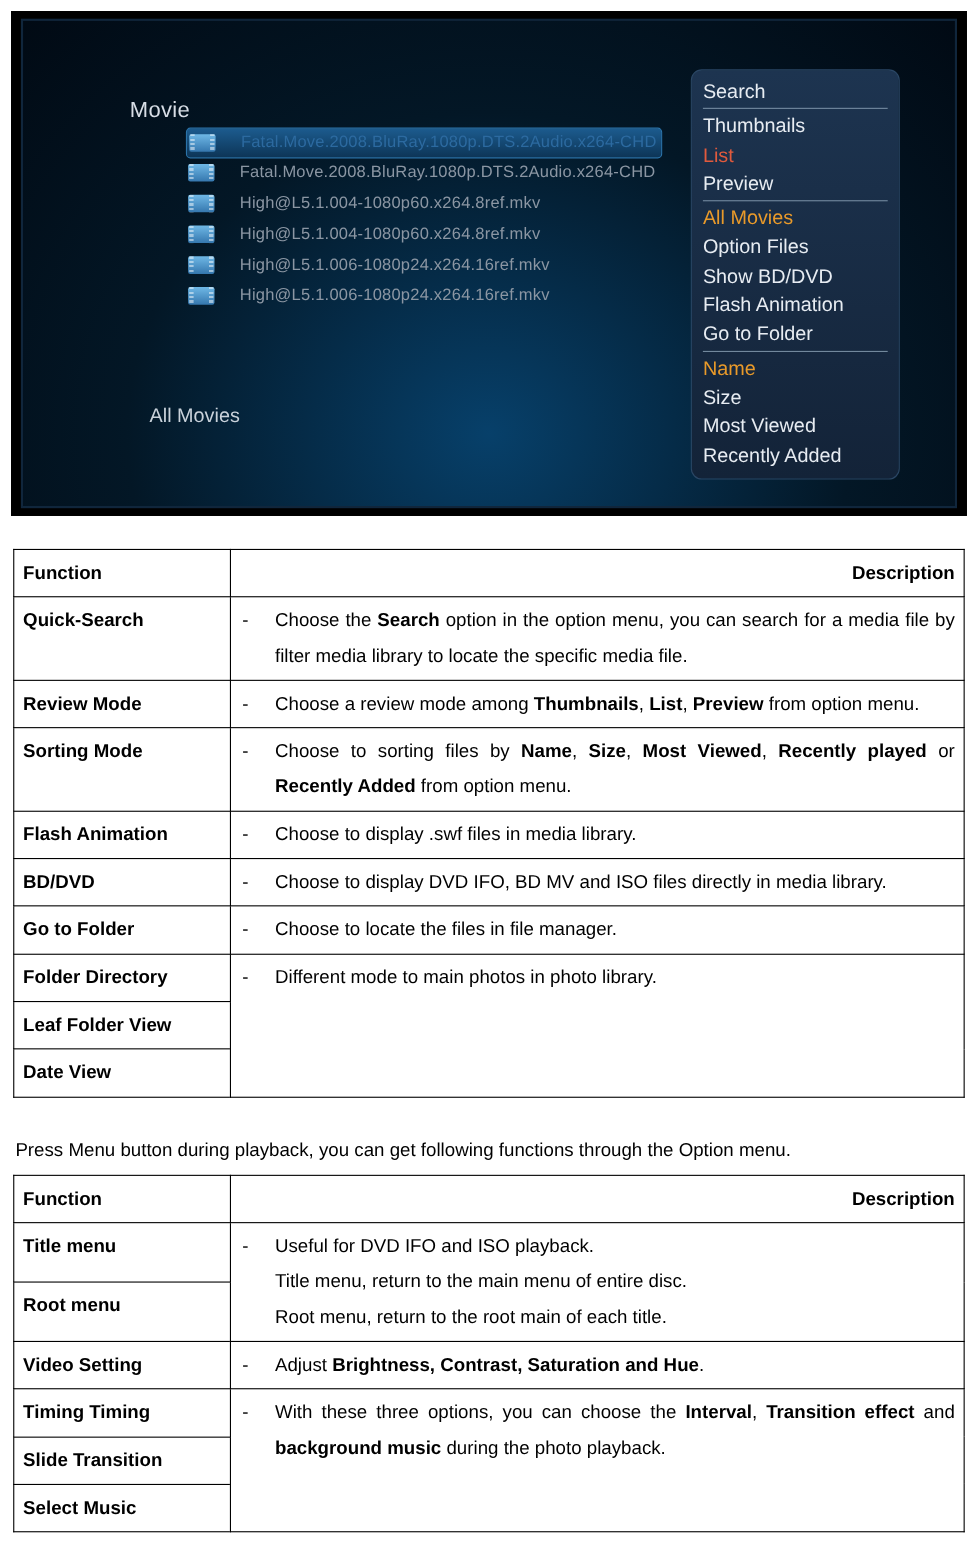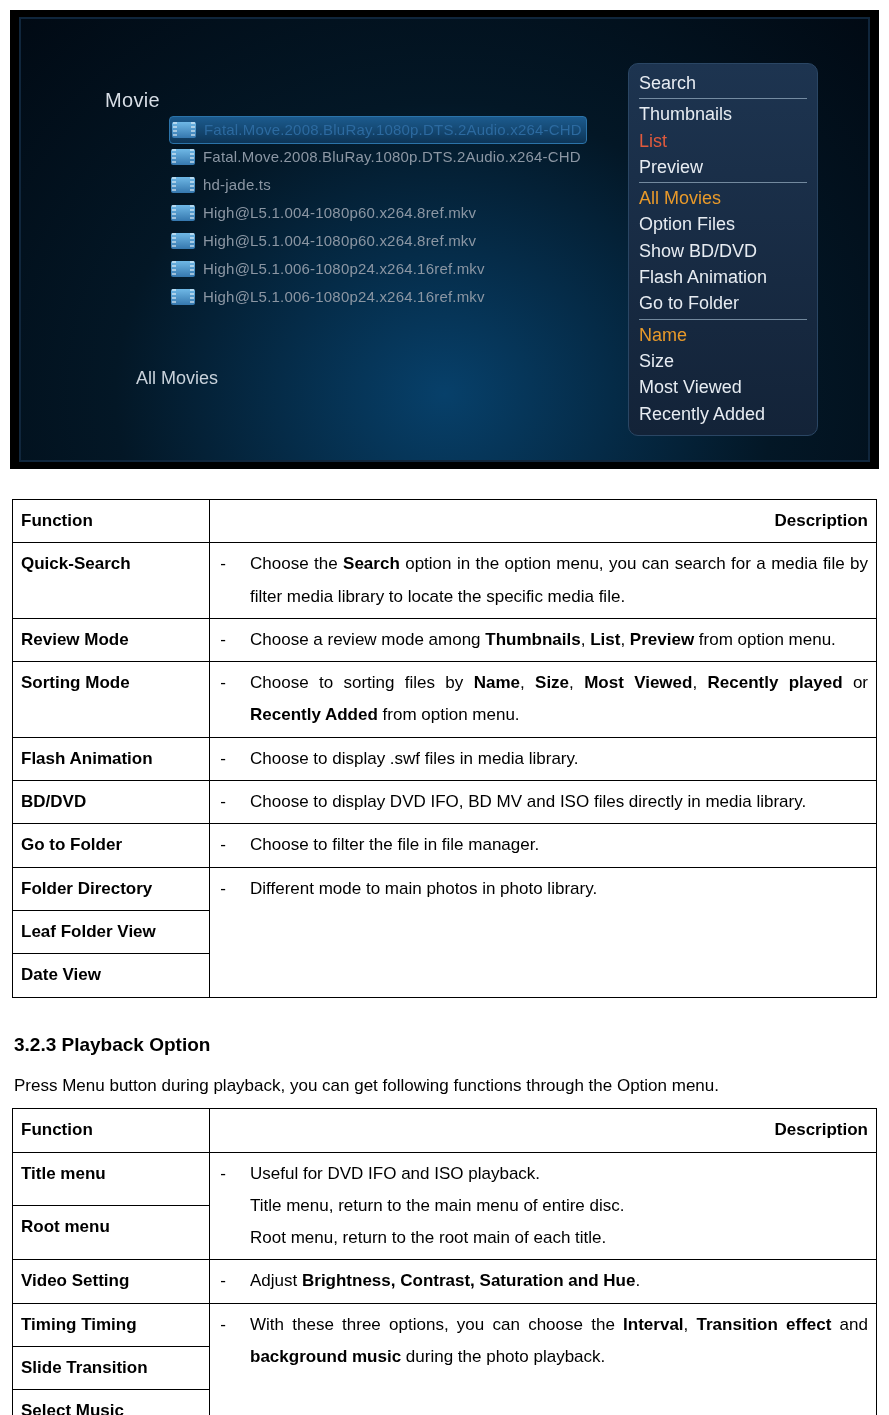--- a/index.html
+++ b/index.html
@@ -23,36 +23,36 @@
   .shot {
     position: relative;
     width: 100%;
     height: 445px;
     background: radial-gradient(ellipse at 50% 85%, #07406a 0%, #031726 55%, #010a14 100%);
     border: 2px solid #10263c;
     overflow: hidden;
   }
   .movie-title {
     position: absolute;
-    left: 84px;
+    left: 97px;
     top: 65px;
     color: #d8dee6;
     font-size: 20px;
     letter-spacing: .3px;
   }
   .file-list {
     position: absolute;
     left: 150px;
     top: 98px;
   }
   .file-row {
     display: flex;
     align-items: center;
     height: 28px;
-    gap: 8px;
+    gap: 23px;
   }
   .file-row.selected {
     background: linear-gradient(#1c5b8e, #0d3557);
     border: 1px solid #2b73a9;
     border-radius: 4px;
     padding: 0 4px 0 2px;
     margin: -1px -4px -1px -2px;
   }
   .film-icon {
     width: 24px; height: 16px;
@@ -141,24 +141,20 @@
       <div class="movie-title">Movie</div>
 
       <div class="file-list" id="file-list">
           <div class="file-row selected">
             <span class="film-icon"></span>
             <span class="file-name">Fatal.Move.2008.BluRay.1080p.DTS.2Audio.x264-CHD</span>
           </div>
           <div class="file-row">
             <span class="film-icon"></span>
             <span class="file-name">Fatal.Move.2008.BluRay.1080p.DTS.2Audio.x264-CHD</span>
-          </div>
-          <div class="file-row">
-            <span class="film-icon"></span>
-            <span class="file-name">hd-jade.ts</span>
           </div>
           <div class="file-row">
             <span class="film-icon"></span>
             <span class="file-name">High@L5.1.004-1080p60.x264.8ref.mkv</span>
           </div>
           <div class="file-row">
             <span class="film-icon"></span>
             <span class="file-name">High@L5.1.004-1080p60.x264.8ref.mkv</span>
           </div>
           <div class="file-row">
@@ -247,21 +243,21 @@
                 <span class="d">-</span>
                 <span class="t">Choose to display DVD IFO, BD MV and ISO files directly in media library.</span>
               </div>
             </td>
           </tr>
           <tr>
             <td>Go to Folder</td>
             <td class="desc-cell">
               <div class="dash-list">
                 <span class="d">-</span>
-                <span class="t">Choose to filter the file in file manager.</span>
+                <span class="t">Choose to locate the files in file manager.</span>
               </div>
             </td>
           </tr>
           <tr>
             <td>Folder Directory</td>
             <td class="desc-cell" rowspan="3">
               <div class="dash-list">
                 <span class="d">-</span>
                 <span class="t">Different mode to main photos in photo library.</span>
               </div>
@@ -269,21 +265,20 @@
           </tr>
           <tr>
             <td>Leaf Folder View</td>
           </tr>
           <tr>
             <td>Date View</td>
           </tr>
         </tbody>
     </table>
 
-    <h3 class="sect">3.2.3 Playback Option</h3>
     <p class="lead" id="lead">Press <span class="b">Menu</span> button during playback, you can get following functions through the Option menu.</p>
 
     <table class="fn" style="margin-bottom:0;">
       <thead>
         <tr>
           <th>Function</th>
           <th>Description</th>
         </tr>
       </thead>
       <tbody id="t2-body">

